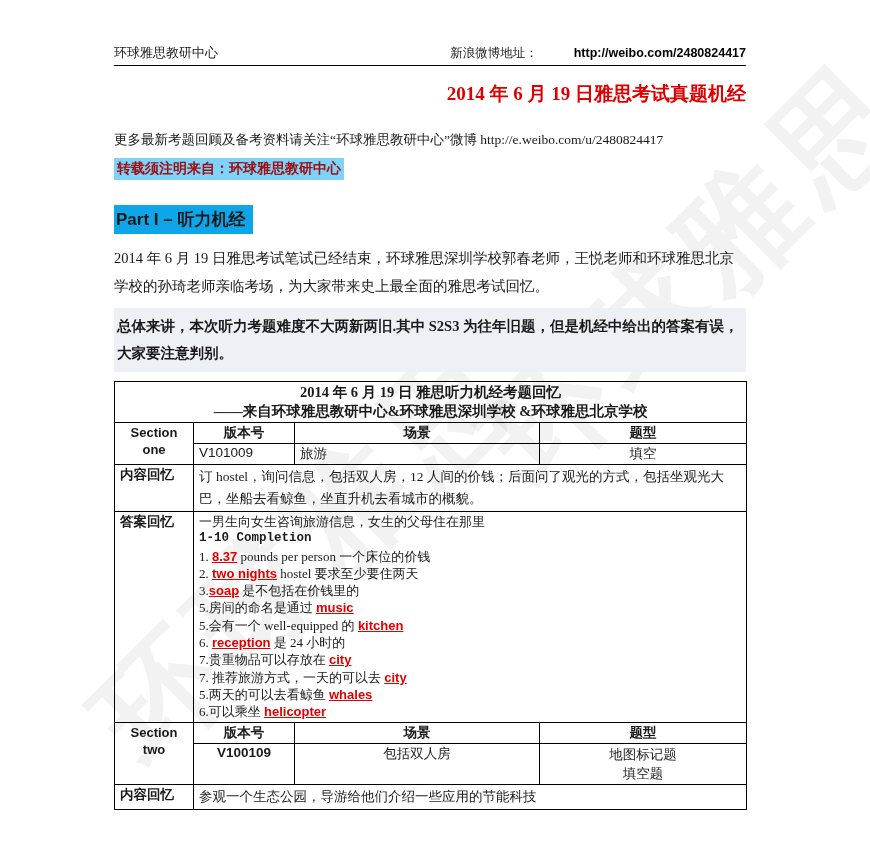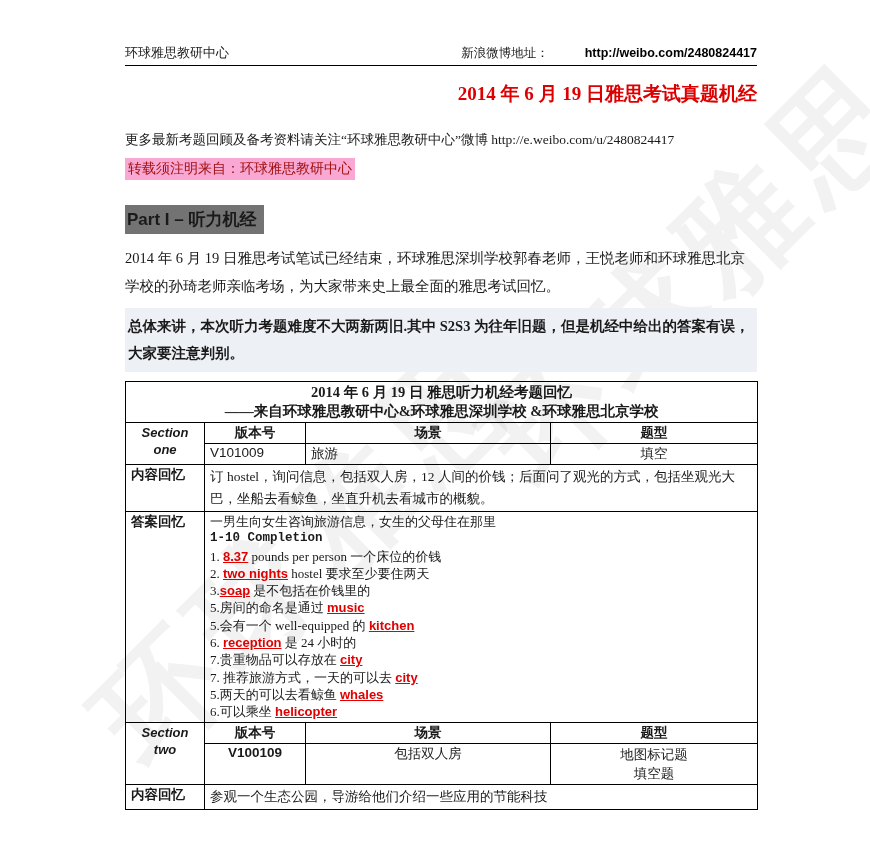--- a/index.html
+++ b/index.html
@@ -19,21 +19,21 @@
     font-weight: bold;
     color: rgba(130,130,130,0.10);
     transform: rotate(-45deg);
     letter-spacing: 14px;
     white-space: nowrap;
     z-index: 0;
     user-select: none;
   }
   .wm1 { left: 430px; top: 190px; }
   .wm2 { left: 40px;  top: 470px; }
-  .page { position: absolute; left: 125px; top: 44px; width: 632px; z-index: 1; }
+  .page { position: absolute; left: 114px; top: 44px; width: 632px; z-index: 1; }
 
   
   .doc-header {
     display: flex; justify-content: space-between; align-items: baseline;
     font-size: 13px; padding-bottom: 3px; border-bottom: 1.5px solid #000;
   }
   .hdr-right { font-size: 12.5px; }
   .hdr-url {
     font-family: "Liberation Sans", "DejaVu Sans", sans-serif;
     font-weight: bold; color: #000; text-decoration: none; padding-left: 36px;
@@ -42,27 +42,27 @@
   .main-title {
     margin-top: 15px; text-align: right;
     color: #dd0000; font-size: 19px; font-weight: bold;
   }
 
   .follow-line { margin-top: 24px; font-size: 13.5px; }
   .plain-url { color: #1a1a1a; text-decoration: none; }
 
   .repost { margin-top: 9px; font-size: 14px; }
   .yellow {
-    background: #f9a8d4; color: #a01010; font-weight: normal;
+    background: #7dd3fc; color: #a01010; font-weight: bold;
     padding: 2px 3px; display: inline-block; text-align: center;
   }
 
   .part-heading { margin-top: 24px; }
   .gray-hl {
-    display: inline-block; background: #737373;
+    display: inline-block; background: #0ea5e9;
     font-family: "Liberation Sans", "DejaVu Sans", sans-serif;
     font-weight: bold; font-size: 17px; padding: 3px 8px 3px 2px;
   }
   .part-sub {
     margin-top: 9px; display: inline-block; background: #d6d6d6;
     font-weight: bold; font-size: 14.5px; padding: 3px 46px 3px 2px;
   }
 
   .para1 { margin-top: 10px; font-size: 14.5px; line-height: 28px; }
   .para2 {
@@ -75,21 +75,21 @@
     margin-top: 9px; width: 632px; border-collapse: collapse;
     table-layout: fixed; font-size: 13.5px;
   }
   .recall-table td { border: 1px solid #000; padding: 1px 5px; vertical-align: top; }
   .col1 { width: 79px; } .col2 { width: 101px; } .col3 { width: 245px; } .col4 { width: 207px; }
   .tt { text-align: center; font-weight: bold; font-size: 14.5px; line-height: 19px; padding: 2px 4px; }
   .hcell { font-weight: bold; text-align: center; border-radius: 10px; }
   .sec-cell {
     font-family: "Liberation Sans", "DejaVu Sans", sans-serif;
     font-weight: bold; text-align: center; vertical-align: middle;
-    font-size: 13px; line-height: 17px; font-style: italic;
+    font-size: 13px; line-height: 17px;
   }
   .ver { font-family: "Liberation Sans", "DejaVu Sans", sans-serif; }
   .ver-bold { font-family: "Liberation Sans", "DejaVu Sans", sans-serif; font-weight: bold; text-align: center; }
   .center { text-align: center; }
   .label-cell { font-weight: bold; white-space: nowrap; padding-top: 2px; }
   .content-cell { line-height: 22px; }
   .answers-cell { line-height: 17.3px; font-size: 13px; padding-top: 3px; padding-bottom: 4px; }
   .answers-heading {
     font-family: "Liberation Mono", "DejaVu Sans Mono", monospace;
     font-weight: bold; font-size: 12.5px;

